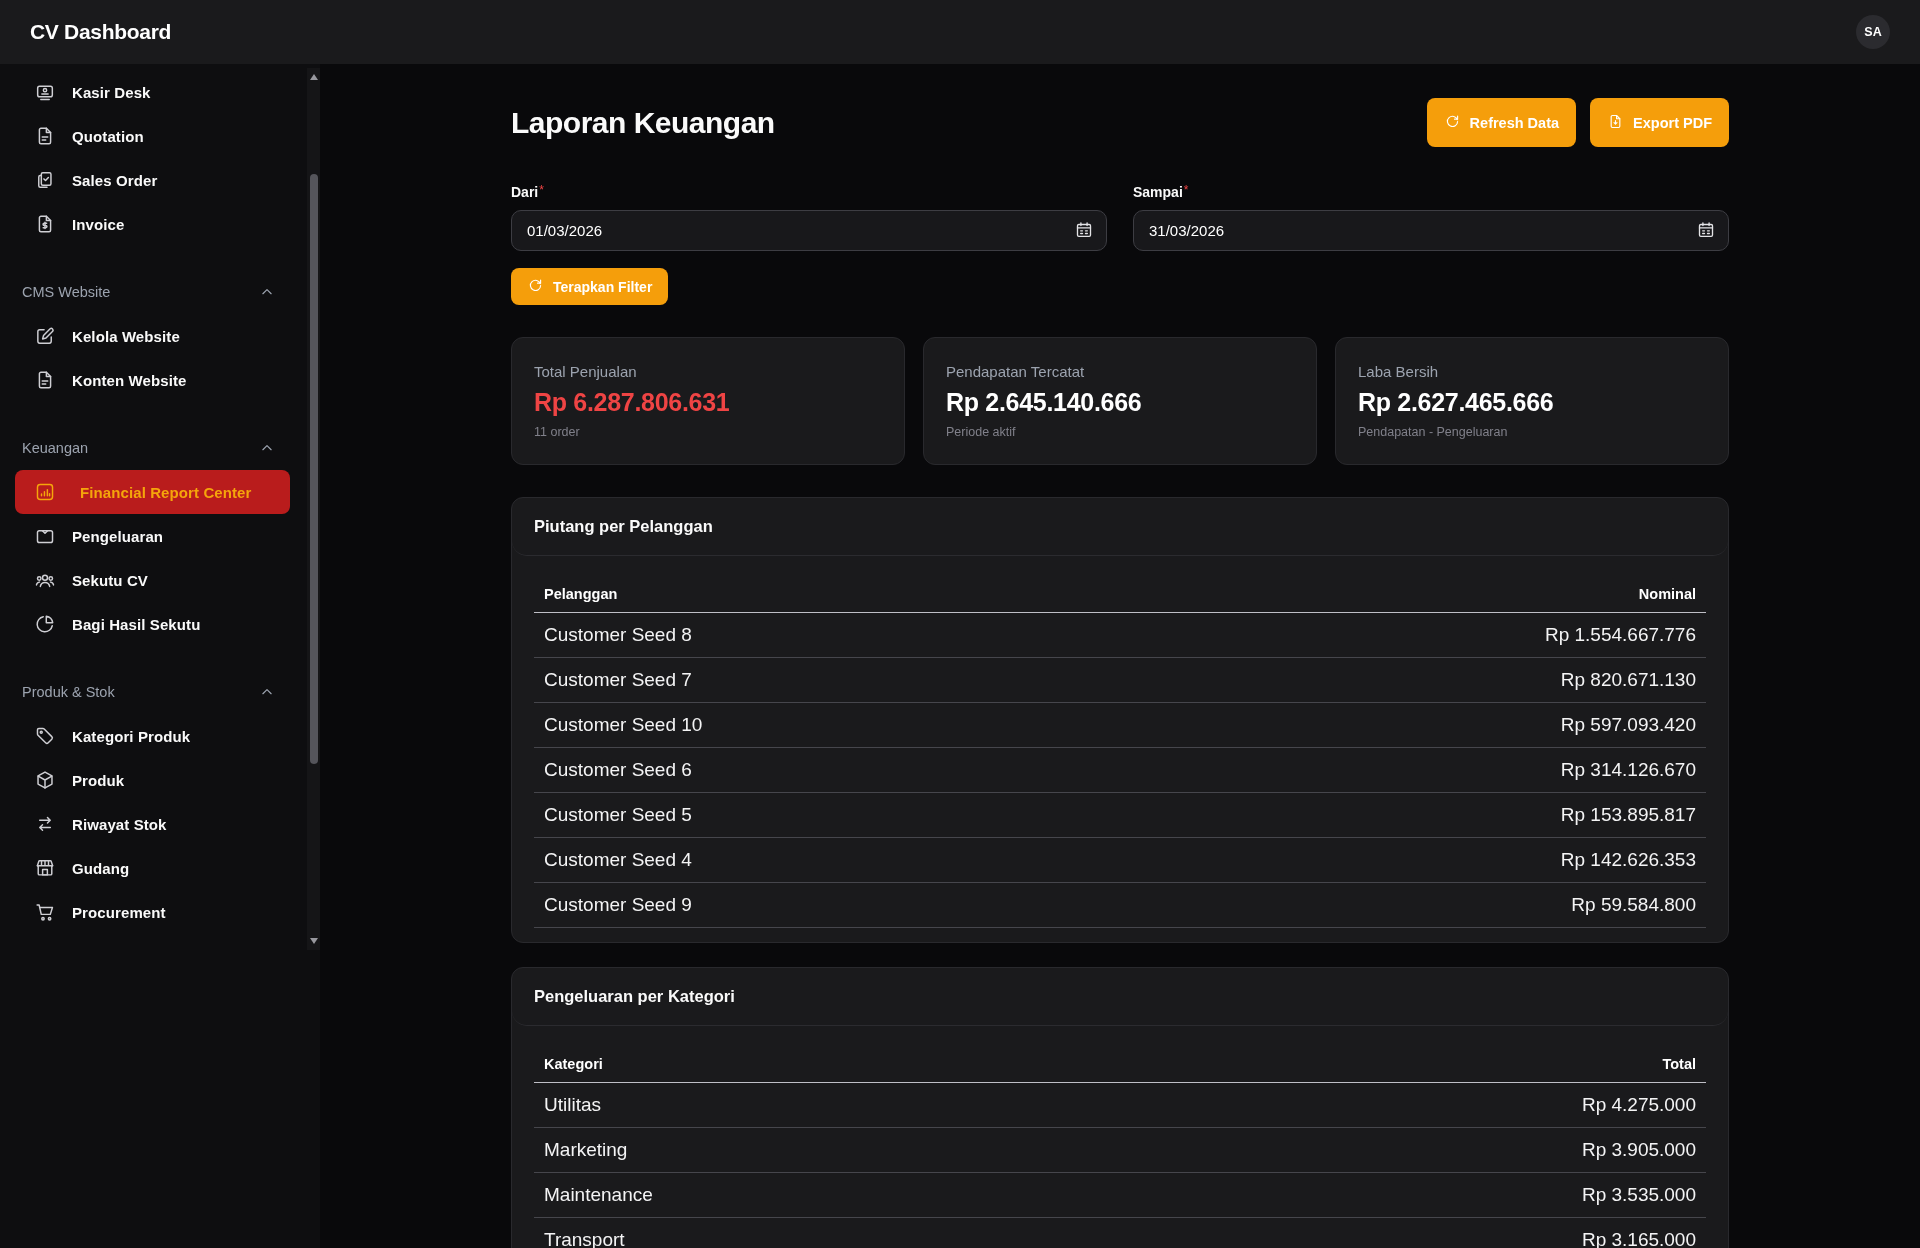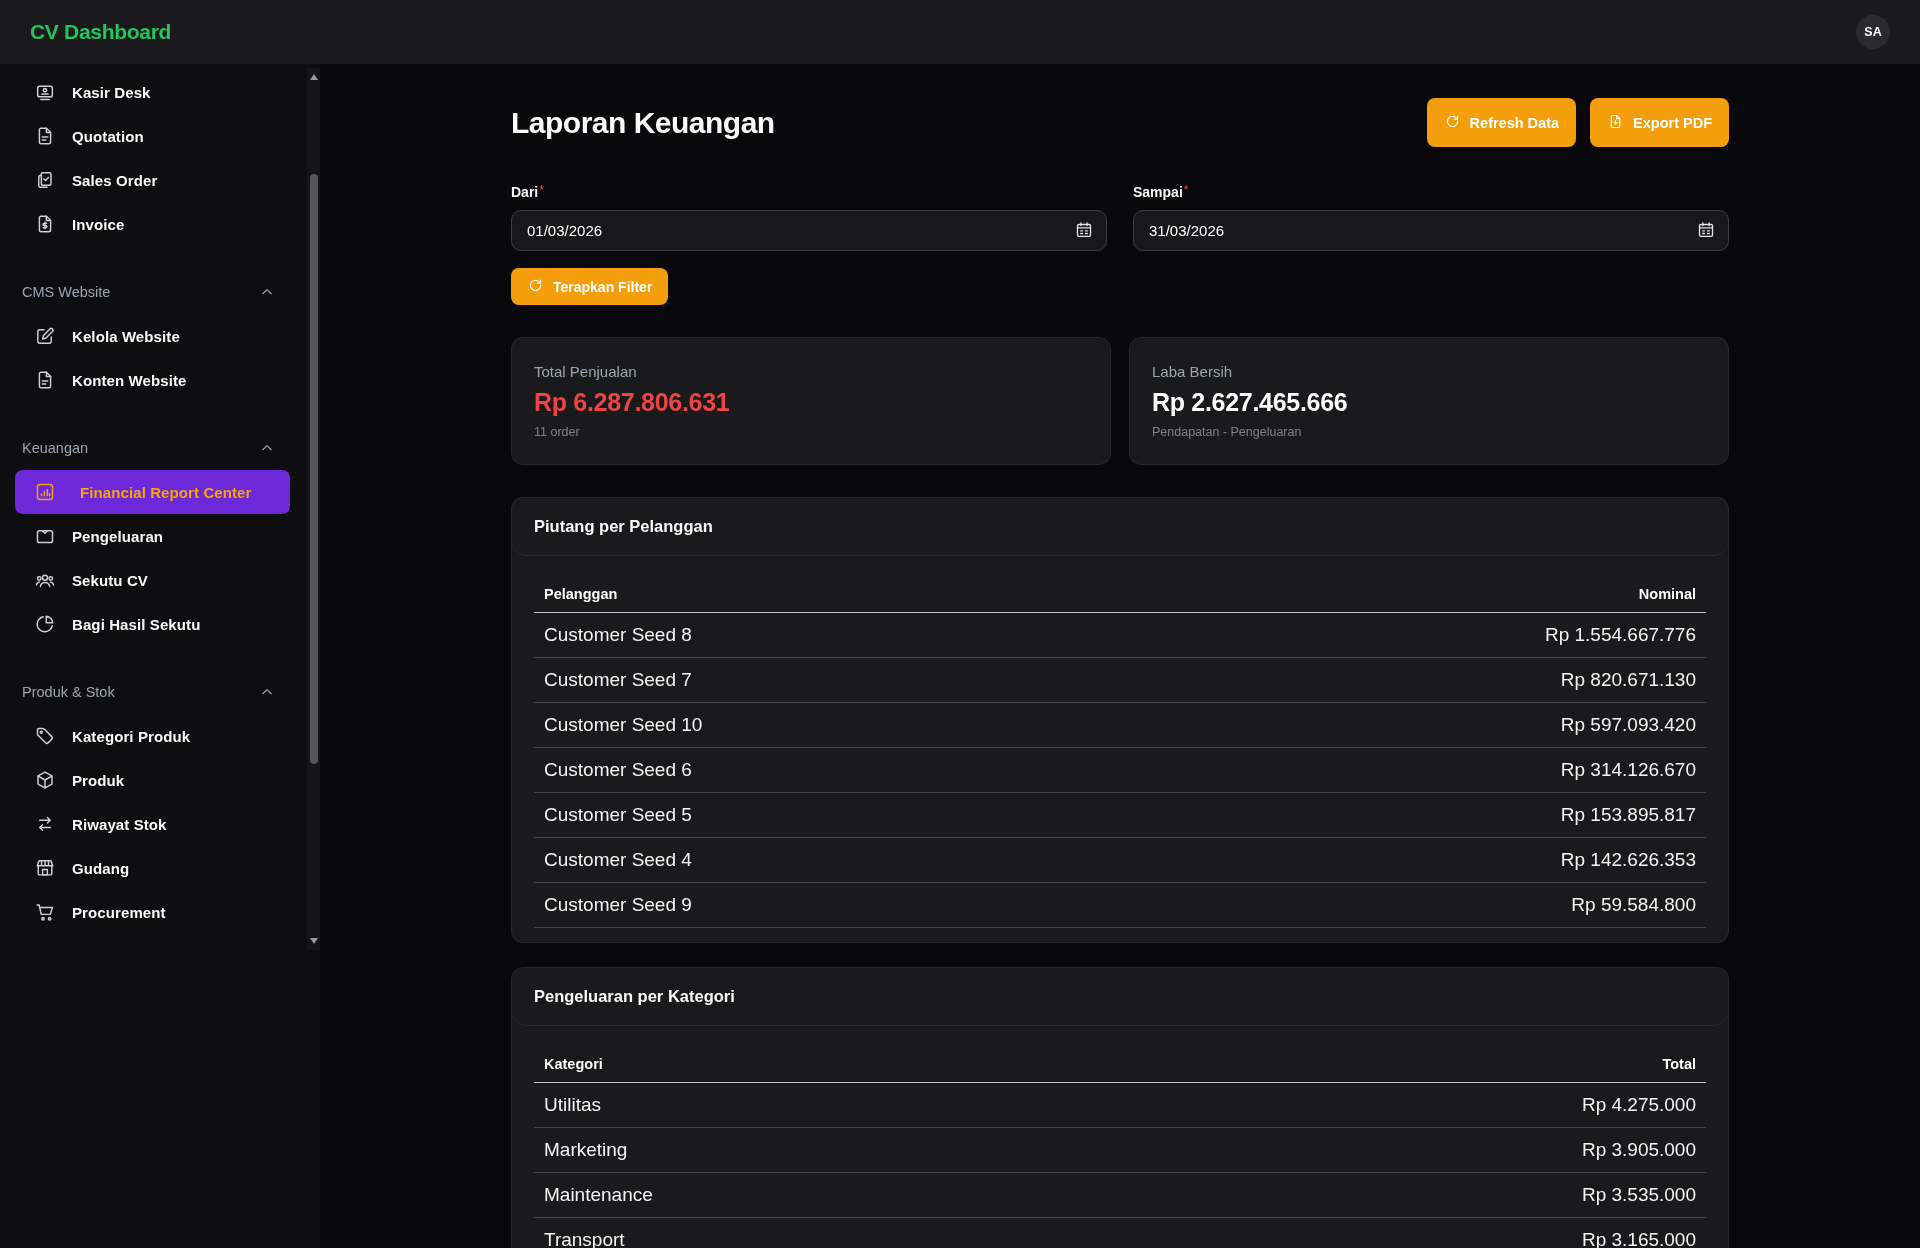--- a/index.html
+++ b/index.html
@@ -2,33 +2,33 @@
 <html><head>
 <meta charset="utf-8">
 <style>
   * { margin:0; padding:0; box-sizing:border-box; }
   html,body { width:1920px; height:1248px; background:#09090b; overflow:hidden;
     font-family:"Liberation Sans","DejaVu Sans",sans-serif; color:#fafafa; }
 
   
   .topbar { height:64px; background:#1a1a1c; display:flex; align-items:center;
     justify-content:space-between; padding:0 30px; }
-  .brand { font-size:21px; font-weight:700; letter-spacing:-.3px; color:#22c55e; }
+  .brand { font-size:21px; font-weight:700; letter-spacing:-.3px; color:#ffffff; }
   .avatar { width:34px; height:34px; border-radius:50%; background:#2b2b2f; color:#fff;
     font-size:12.5px; font-weight:700; display:flex; align-items:center; justify-content:center; }
 
   
   .app { display:flex; height:1184px; }
   .sidebar { position:relative; width:320px; background:#0e0e10; flex:0 0 320px; padding:6px 0 0 0; }
   .sidebar nav { padding-right:30px; }
   .nav-item { height:44px; display:flex; align-items:center; gap:16px; margin:0 0 0 15px;
     padding-left:19px; border-radius:8px; cursor:pointer; color:#fafafa; }
   .nav-item .icon { width:22px; height:22px; color:#cfcfd4; }
   .nav-label { font-size:15px; font-weight:600; letter-spacing:.1px; }
-  .nav-item.active { background:#6d28d9; color:#f5a50b;gap:24px; }
+  .nav-item.active { background:#b91c1c; color:#f5a50b;gap:24px; }
   .nav-item.active .icon { color:#f5a50b; }
   .nav-group { height:44px; margin-top:24px; display:flex; align-items:center;
     justify-content:space-between; padding:0 14px 0 22px; cursor:pointer; }
   .nav-group-label { color:#9ca3af; font-size:14.5px; font-weight:500; }
   .chev { width:18px; height:18px; color:#9ca3af; }
 
   
   .sb-scroll { position:absolute; top:4px; right:0; width:13px; height:882px; background:#151517; }
   .sb-arrow { position:absolute; left:0; width:13px; height:14px; display:flex;
     align-items:center; justify-content:center; cursor:pointer; }
@@ -305,20 +305,25 @@
         </button>
       </div>
 
       <div class="stats">
           <div class="stat-card accent">
             <div class="stat-label">Total Penjualan</div>
             <div class="stat-value">Rp 6.287.806.631</div>
             <div class="stat-sub">11 order</div>
           </div>
           <div class="stat-card">
+            <div class="stat-label">Pendapatan Tercatat</div>
+            <div class="stat-value">Rp 2.645.140.666</div>
+            <div class="stat-sub">Periode aktif</div>
+          </div>
+          <div class="stat-card">
             <div class="stat-label">Laba Bersih</div>
             <div class="stat-value">Rp 2.627.465.666</div>
             <div class="stat-sub">Pendapatan - Pengeluaran</div>
           </div>
         </div>
 
       <section class="panel">
         <div class="panel-head">
           <div class="panel-title">Piutang per Pelanggan</div>
         </div>

